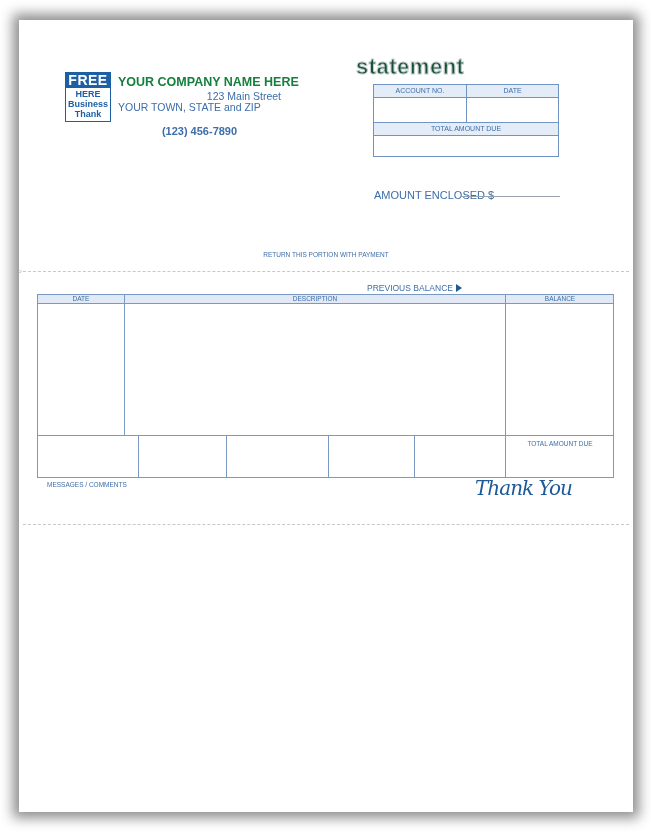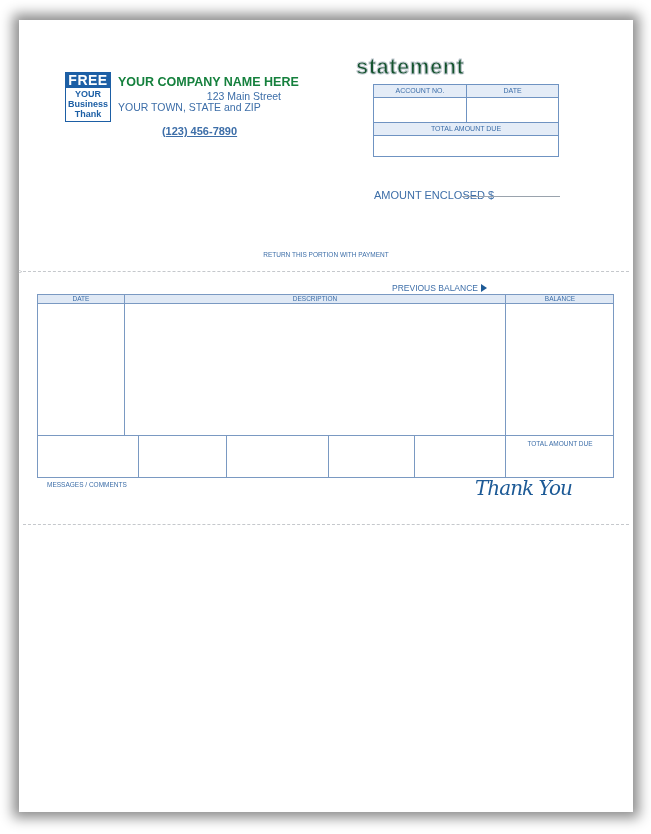--- a/index.html
+++ b/index.html
@@ -9,59 +9,59 @@
   .abs { position:absolute; }
 
   
   .logo { left:46px; top:52px; width:44px; height:48px; border:1.5px solid #1d5fa5; background:#fff; }
   .logo .free { background:#1d5fa5; color:#fff; font-weight:bold; font-size:14px; text-align:center; line-height:15px; height:15px; letter-spacing:0.5px; }
   .logo .sub { color:#1d5fa5; font-weight:bold; font-size:9px; line-height:10px; text-align:center; }
 
   .company-name { left:99px; top:55px; font-size:12.5px; font-weight:bold; color:#15803d; white-space:nowrap; }
   .addr1 { left:99px; top:70px; width:163px; text-align:right; font-size:10.5px; color:#3d6ea8; white-space:nowrap; }
   .addr2 { left:99px; top:81px; width:163px; text-align:left; font-size:10.5px; color:#3d6ea8; white-space:nowrap; }
-  .phone { left:99px; top:105px; width:163px; text-align:center; font-size:11px; font-weight:bold; color:#3d6ea8; white-space:nowrap;text-decoration:underline; }
+  .phone { left:99px; top:105px; width:163px; text-align:center; font-size:11px; font-weight:bold; color:#3d6ea8; white-space:nowrap; }
 
   .stmt-title { left:337px; top:34px; font-size:22px; font-weight:bold; color:#14532d; letter-spacing:0.5px;
     -webkit-text-stroke:1px #c6ccd4; text-shadow:0 0 1px #d8dde3; white-space:nowrap; }
 
   .acct-box { left:354px; top:64px; width:186px; height:73px; border:1px solid #6f93c2; box-sizing:border-box; }
   .acct-box .hdr { position:absolute; height:12px; background:#e4ecf7; border-bottom:1px solid #6f93c2; font-size:7px; color:#3d6ea8; text-align:center; line-height:12px; }
   .acct-box .vdiv { position:absolute; left:92px; top:0; width:1px; height:38px; background:#6f93c2; }
   .acct-box .hline { position:absolute; left:0; width:100%; height:1px; background:#6f93c2; }
 
   .amount-enclosed { left:355px; top:169px; font-size:11px; color:#3d6ea8; white-space:nowrap; }
   .amount-line { left:443px; top:176px; width:98px; height:1px; background:#9aa3ad; }
 
   .return-text { left:0; top:231px; width:614px; text-align:center; font-size:6.5px; color:#3d6ea8; }
   .dash { left:4px; width:606px; height:0; border-top:1px dashed #c5c8cc; }
   .scissor-mark { left:-1px; top:248px; font-size:7px; color:#b5b8bc; }
 
-  .prev-balance { left:348px; top:263px; font-size:8.5px; color:#3d6ea8; white-space:nowrap;margin-left:25px; }
+  .prev-balance { left:348px; top:263px; font-size:8.5px; color:#3d6ea8; white-space:nowrap; }
   .prev-arrow { display:inline-block; width:0; height:0; border-top:4px solid transparent; border-bottom:4px solid transparent; border-left:6px solid #1d5a96; margin-left:3px; vertical-align:-1px; }
 
   .table { left:18px; top:274px; width:577px; height:184px; border:1px solid #7a99c2; box-sizing:border-box; }
   .thead { position:absolute; left:0; top:0; width:100%; height:8px; background:#e0e9f5; border-bottom:1px solid #7a99c2; }
   .th { position:absolute; top:0; height:8px; font-size:6.5px; line-height:8px; color:#3d6ea8; text-align:center; }
   .vline { position:absolute; width:1px; background:#7a99c2; }
   .hline2 { position:absolute; left:0; width:100%; height:1px; background:#7a99c2; }
   .total-due-label { position:absolute; left:468px; top:145px; width:108px; text-align:center; font-size:6.5px; color:#3d6ea8; }
 
   .messages { left:28px; top:461px; font-size:6.5px; color:#3d6ea8; white-space:nowrap; }
   .thank-you { left:456px; top:456px; font-family:"DejaVu Serif", serif; font-style:italic; font-size:20px; color:#1d5a96; letter-spacing:-1px; white-space:nowrap; }
 </style>
 </head>
 <body>
 
 <div class="page-shadow"></div>
 <div class="page">
 
   <div class="abs logo">
     <div class="free">FREE</div>
-    <div class="sub" style="margin-top:1px">YOUR</div>
+    <div class="sub" style="margin-top:1px">HERE</div>
     <div class="sub">Business</div>
     <div class="sub">Thank</div>
   </div>
 
   <div class="abs company-name">YOUR COMPANY NAME HERE</div>
   <div class="abs addr1">123 Main Street</div>
   <div class="abs addr2">YOUR TOWN, STATE and ZIP</div>
   <div class="abs phone">(123) 456-7890</div>
 
   <div class="abs stmt-title">statement</div>

